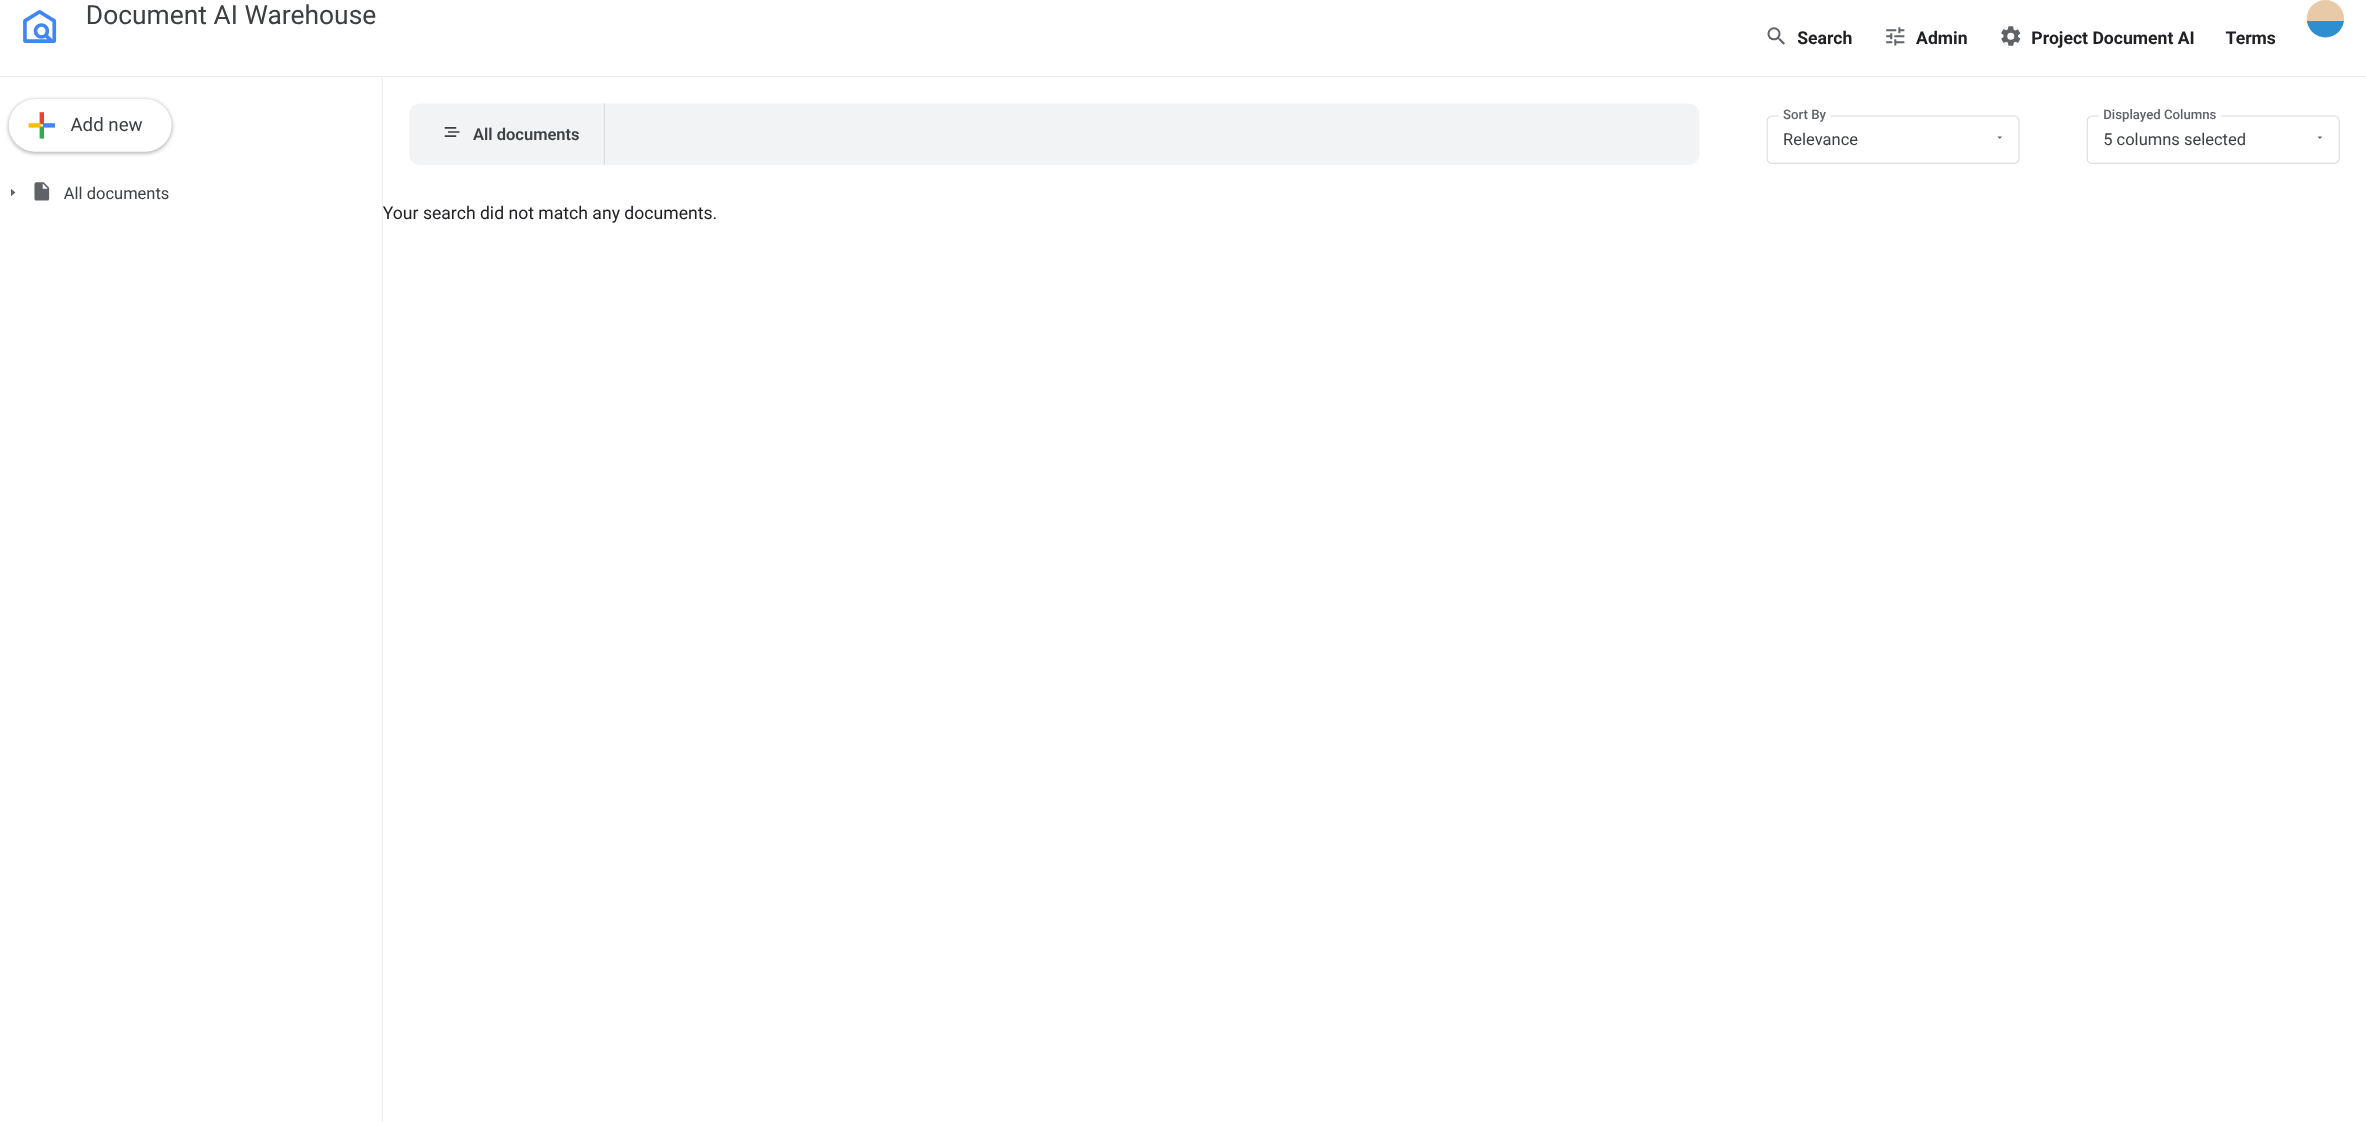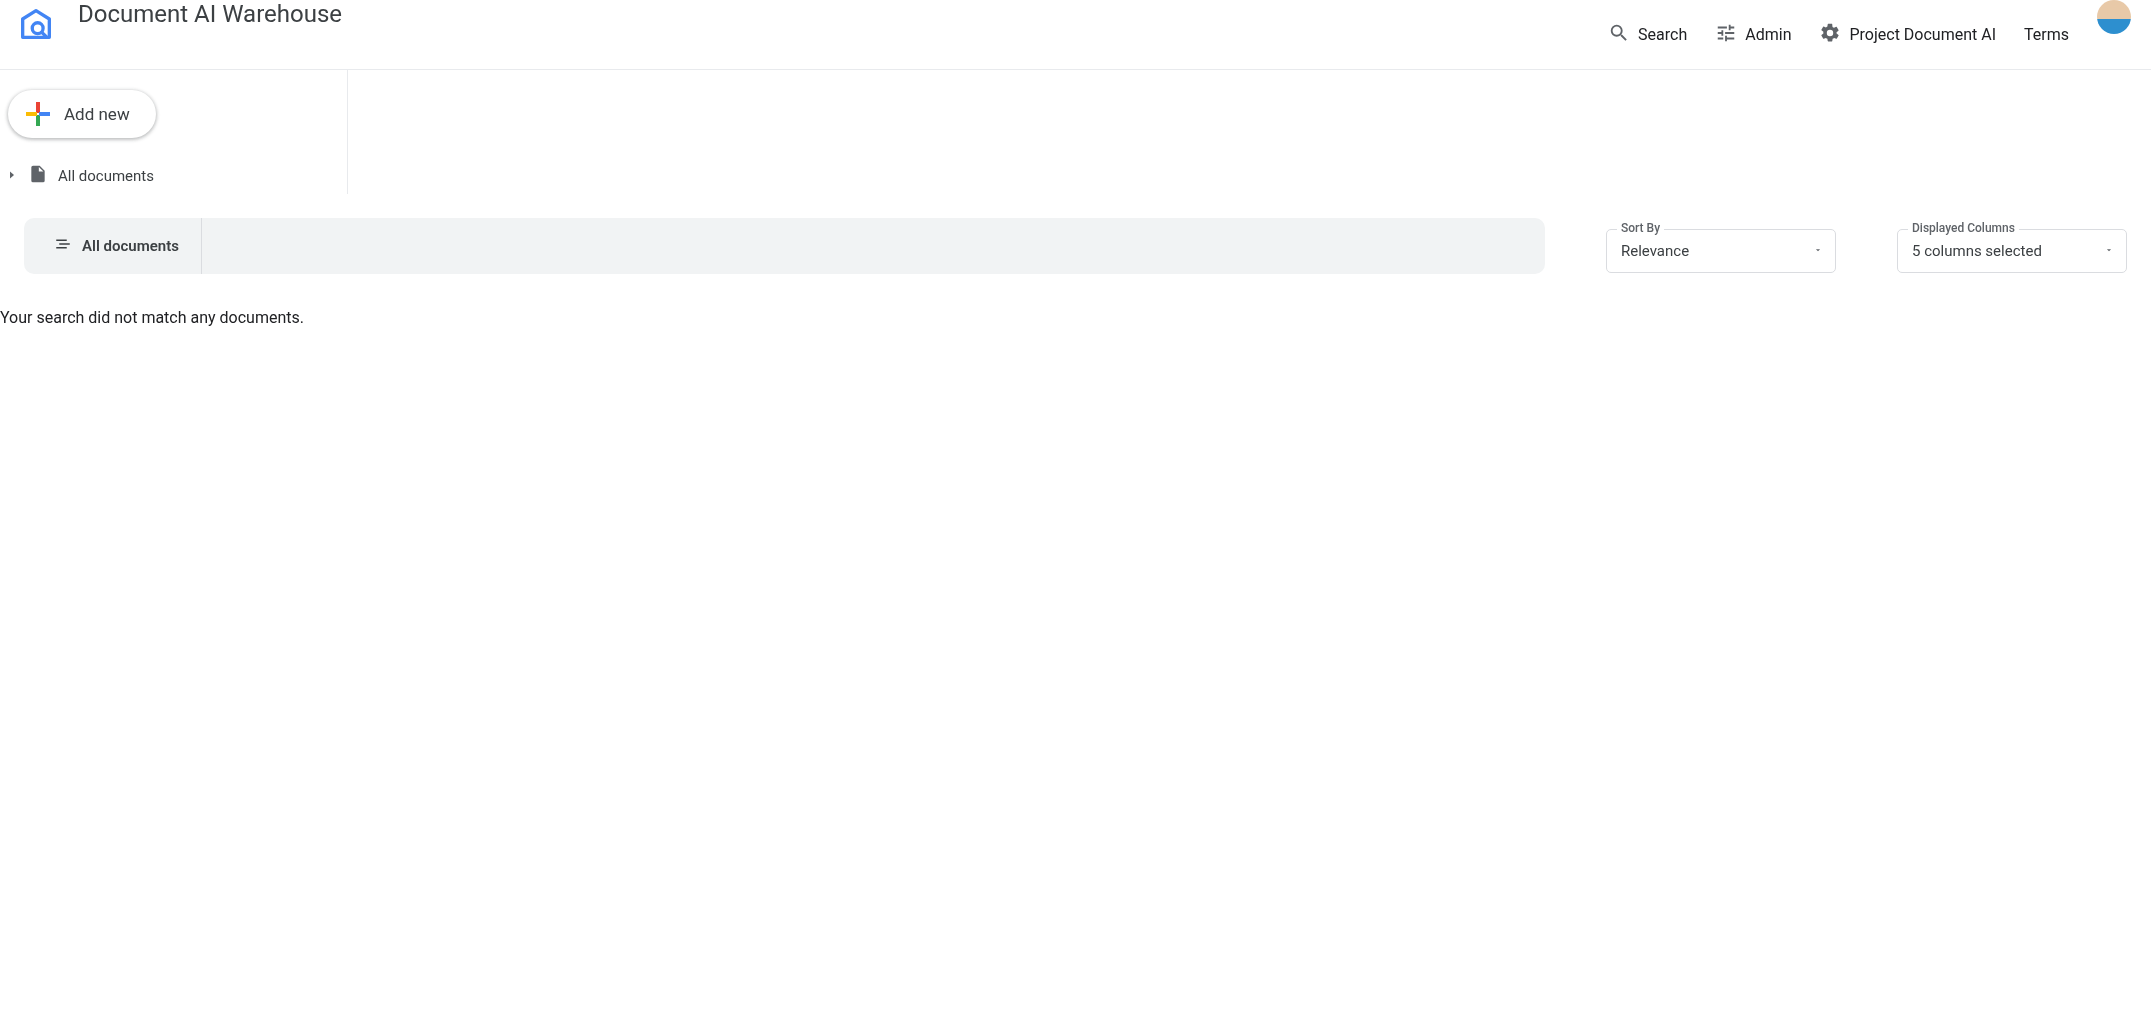--- a/index.html
+++ b/index.html
@@ -31,21 +31,21 @@
       color: #3c4043;
       flex: 0 0 auto;
     }
     .header-spacer { flex: 1; }
     .header-item {
       display: inline-flex;
       align-items: center;
       gap: 8px;
       padding: 8px 14px;
       font-size: 16px;
-      font-weight: 400;
+      font-weight: 700;
       color: #202124;
       cursor: pointer;
       border-radius: 4px;
     }
     .header-item svg { width: 22px; height: 22px; fill: #5f6368; }
     .avatar {
       width: 34px;
       height: 34px;
       border-radius: 50%;
       margin-left: 14px;
@@ -60,21 +60,20 @@
       top:5px; left:10px;
       width:14px; height:14px;
       background:#e8c9a8;
       border-radius:50%;
     }
 
     
     .layout {
       display: flex;
       height: calc(100vh - 70px);
-      flex-direction: column;
     }
     .sidebar {
       width: 348px;
       border-right: 1px solid #e8eaed;
       padding-top: 12px;
       flex-shrink: 0;
     }
     .main {
       flex: 1;
       display: flex;

